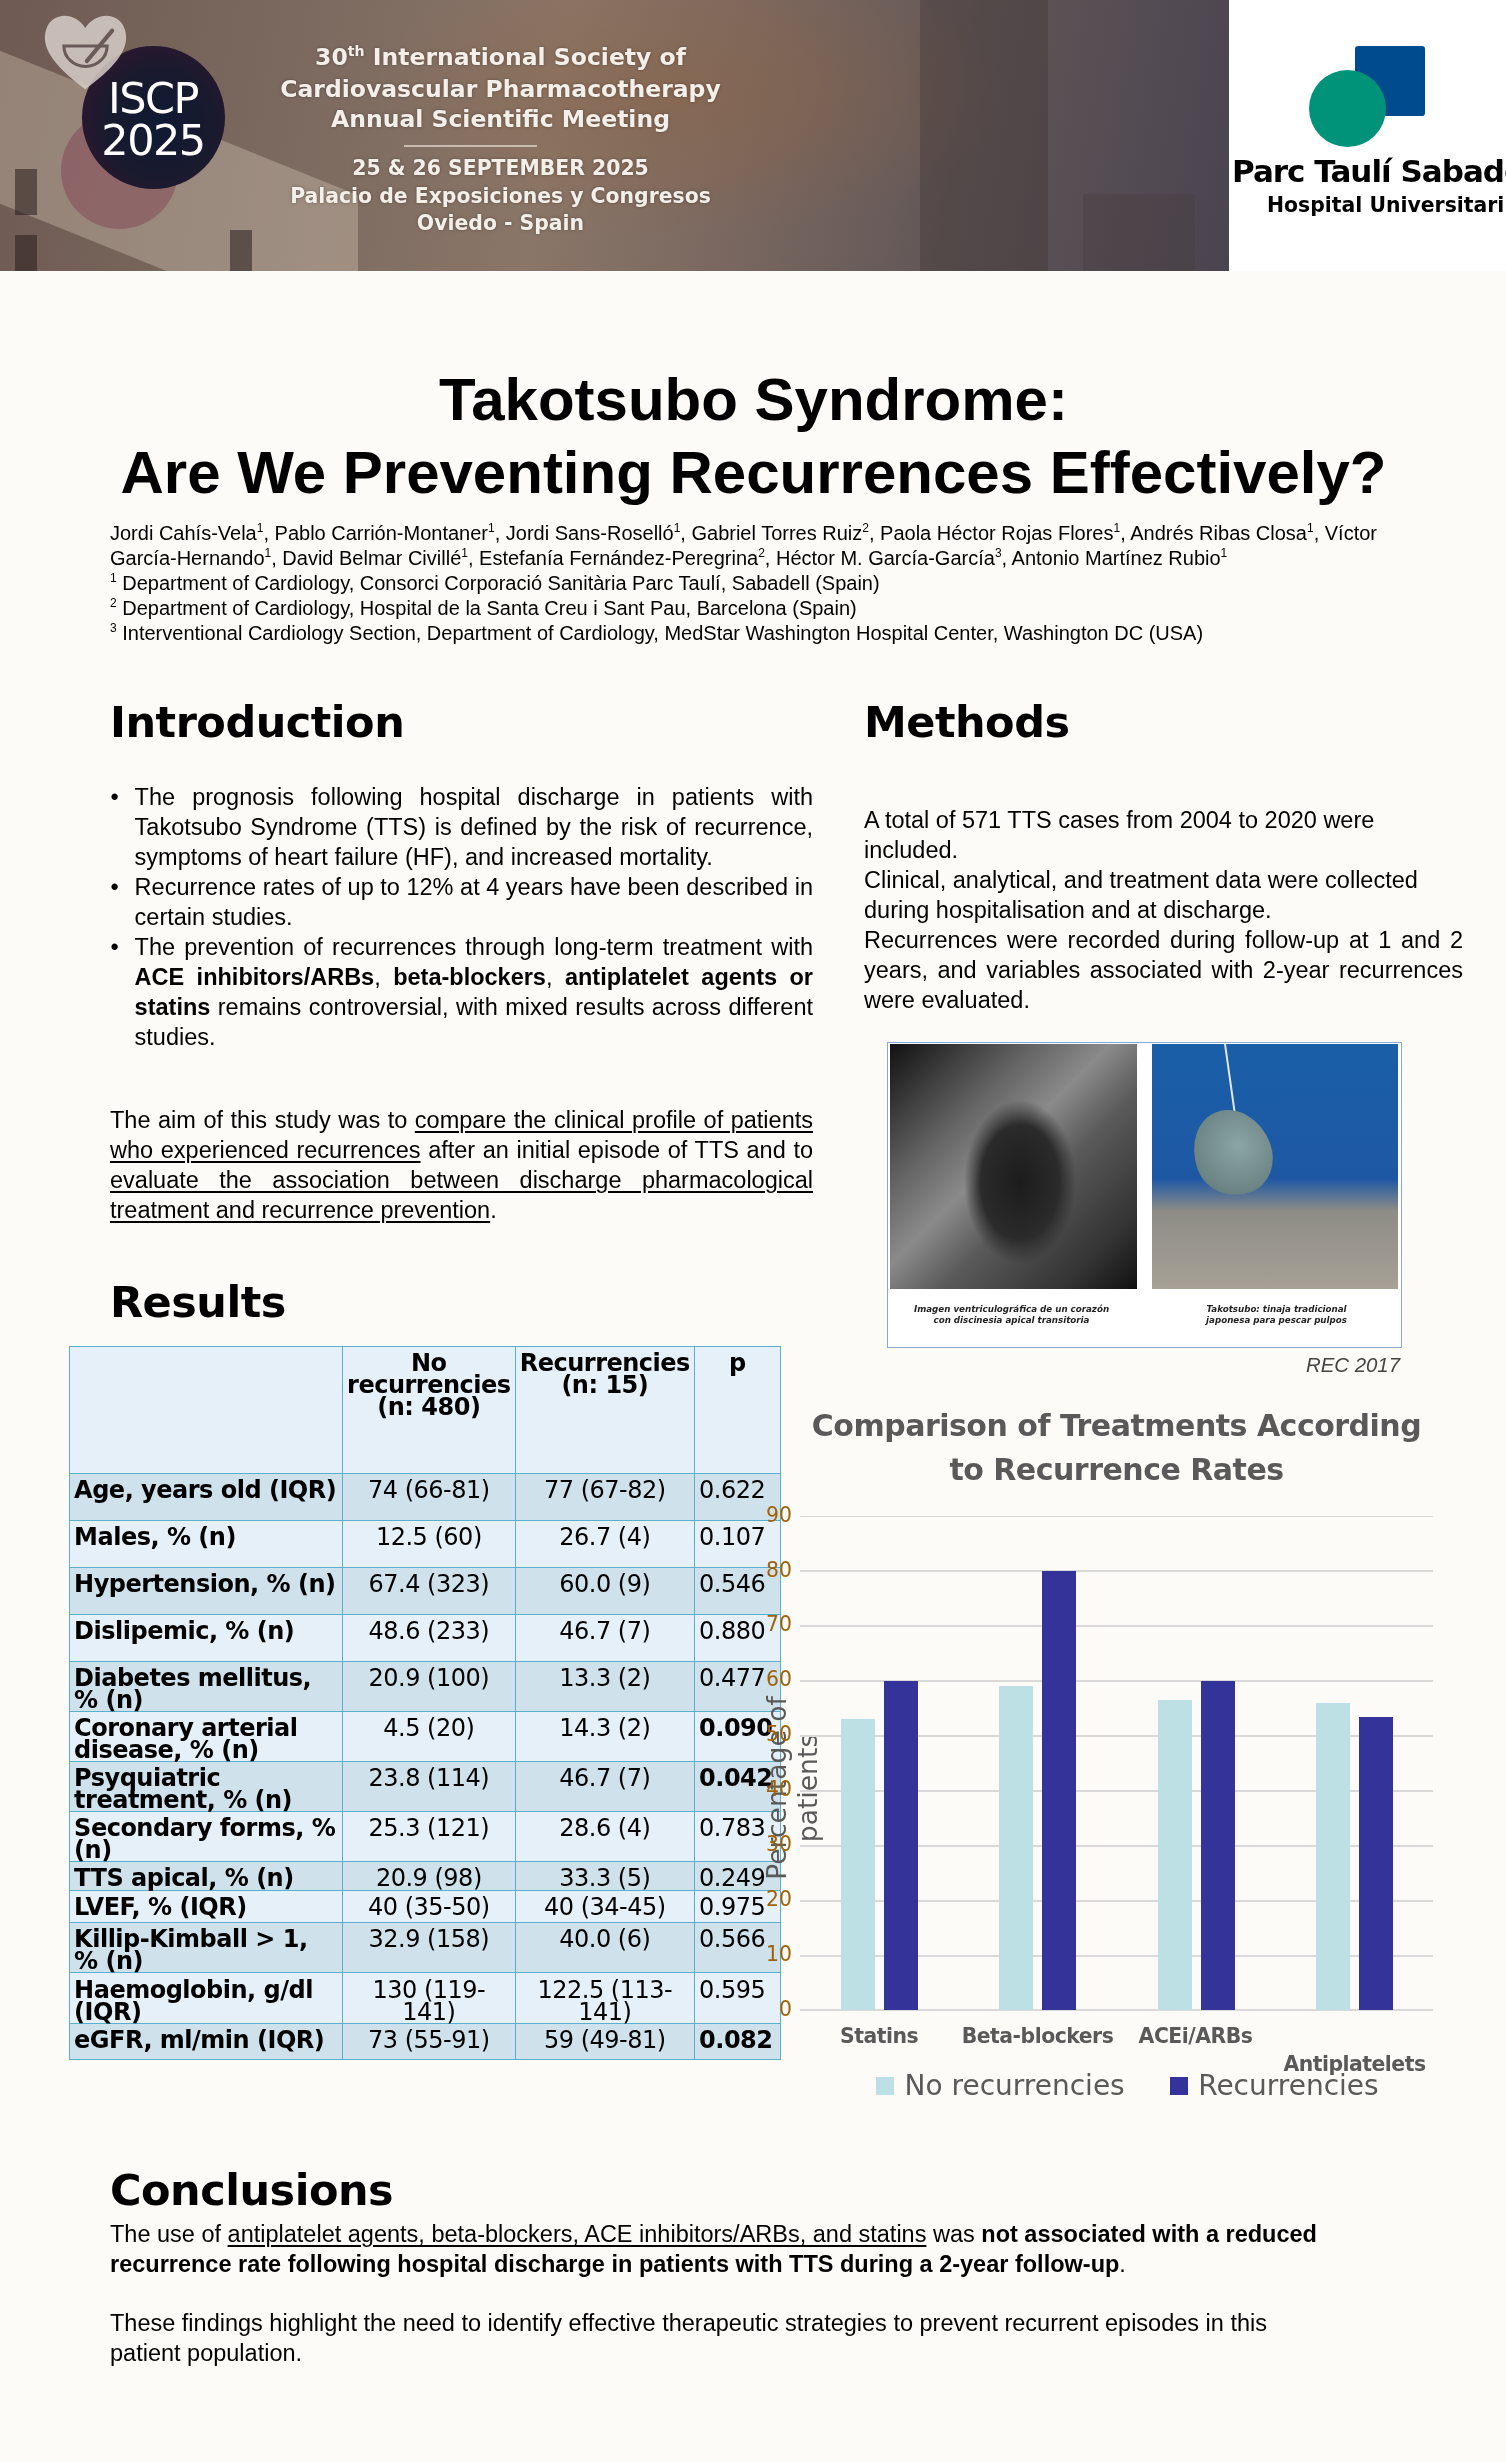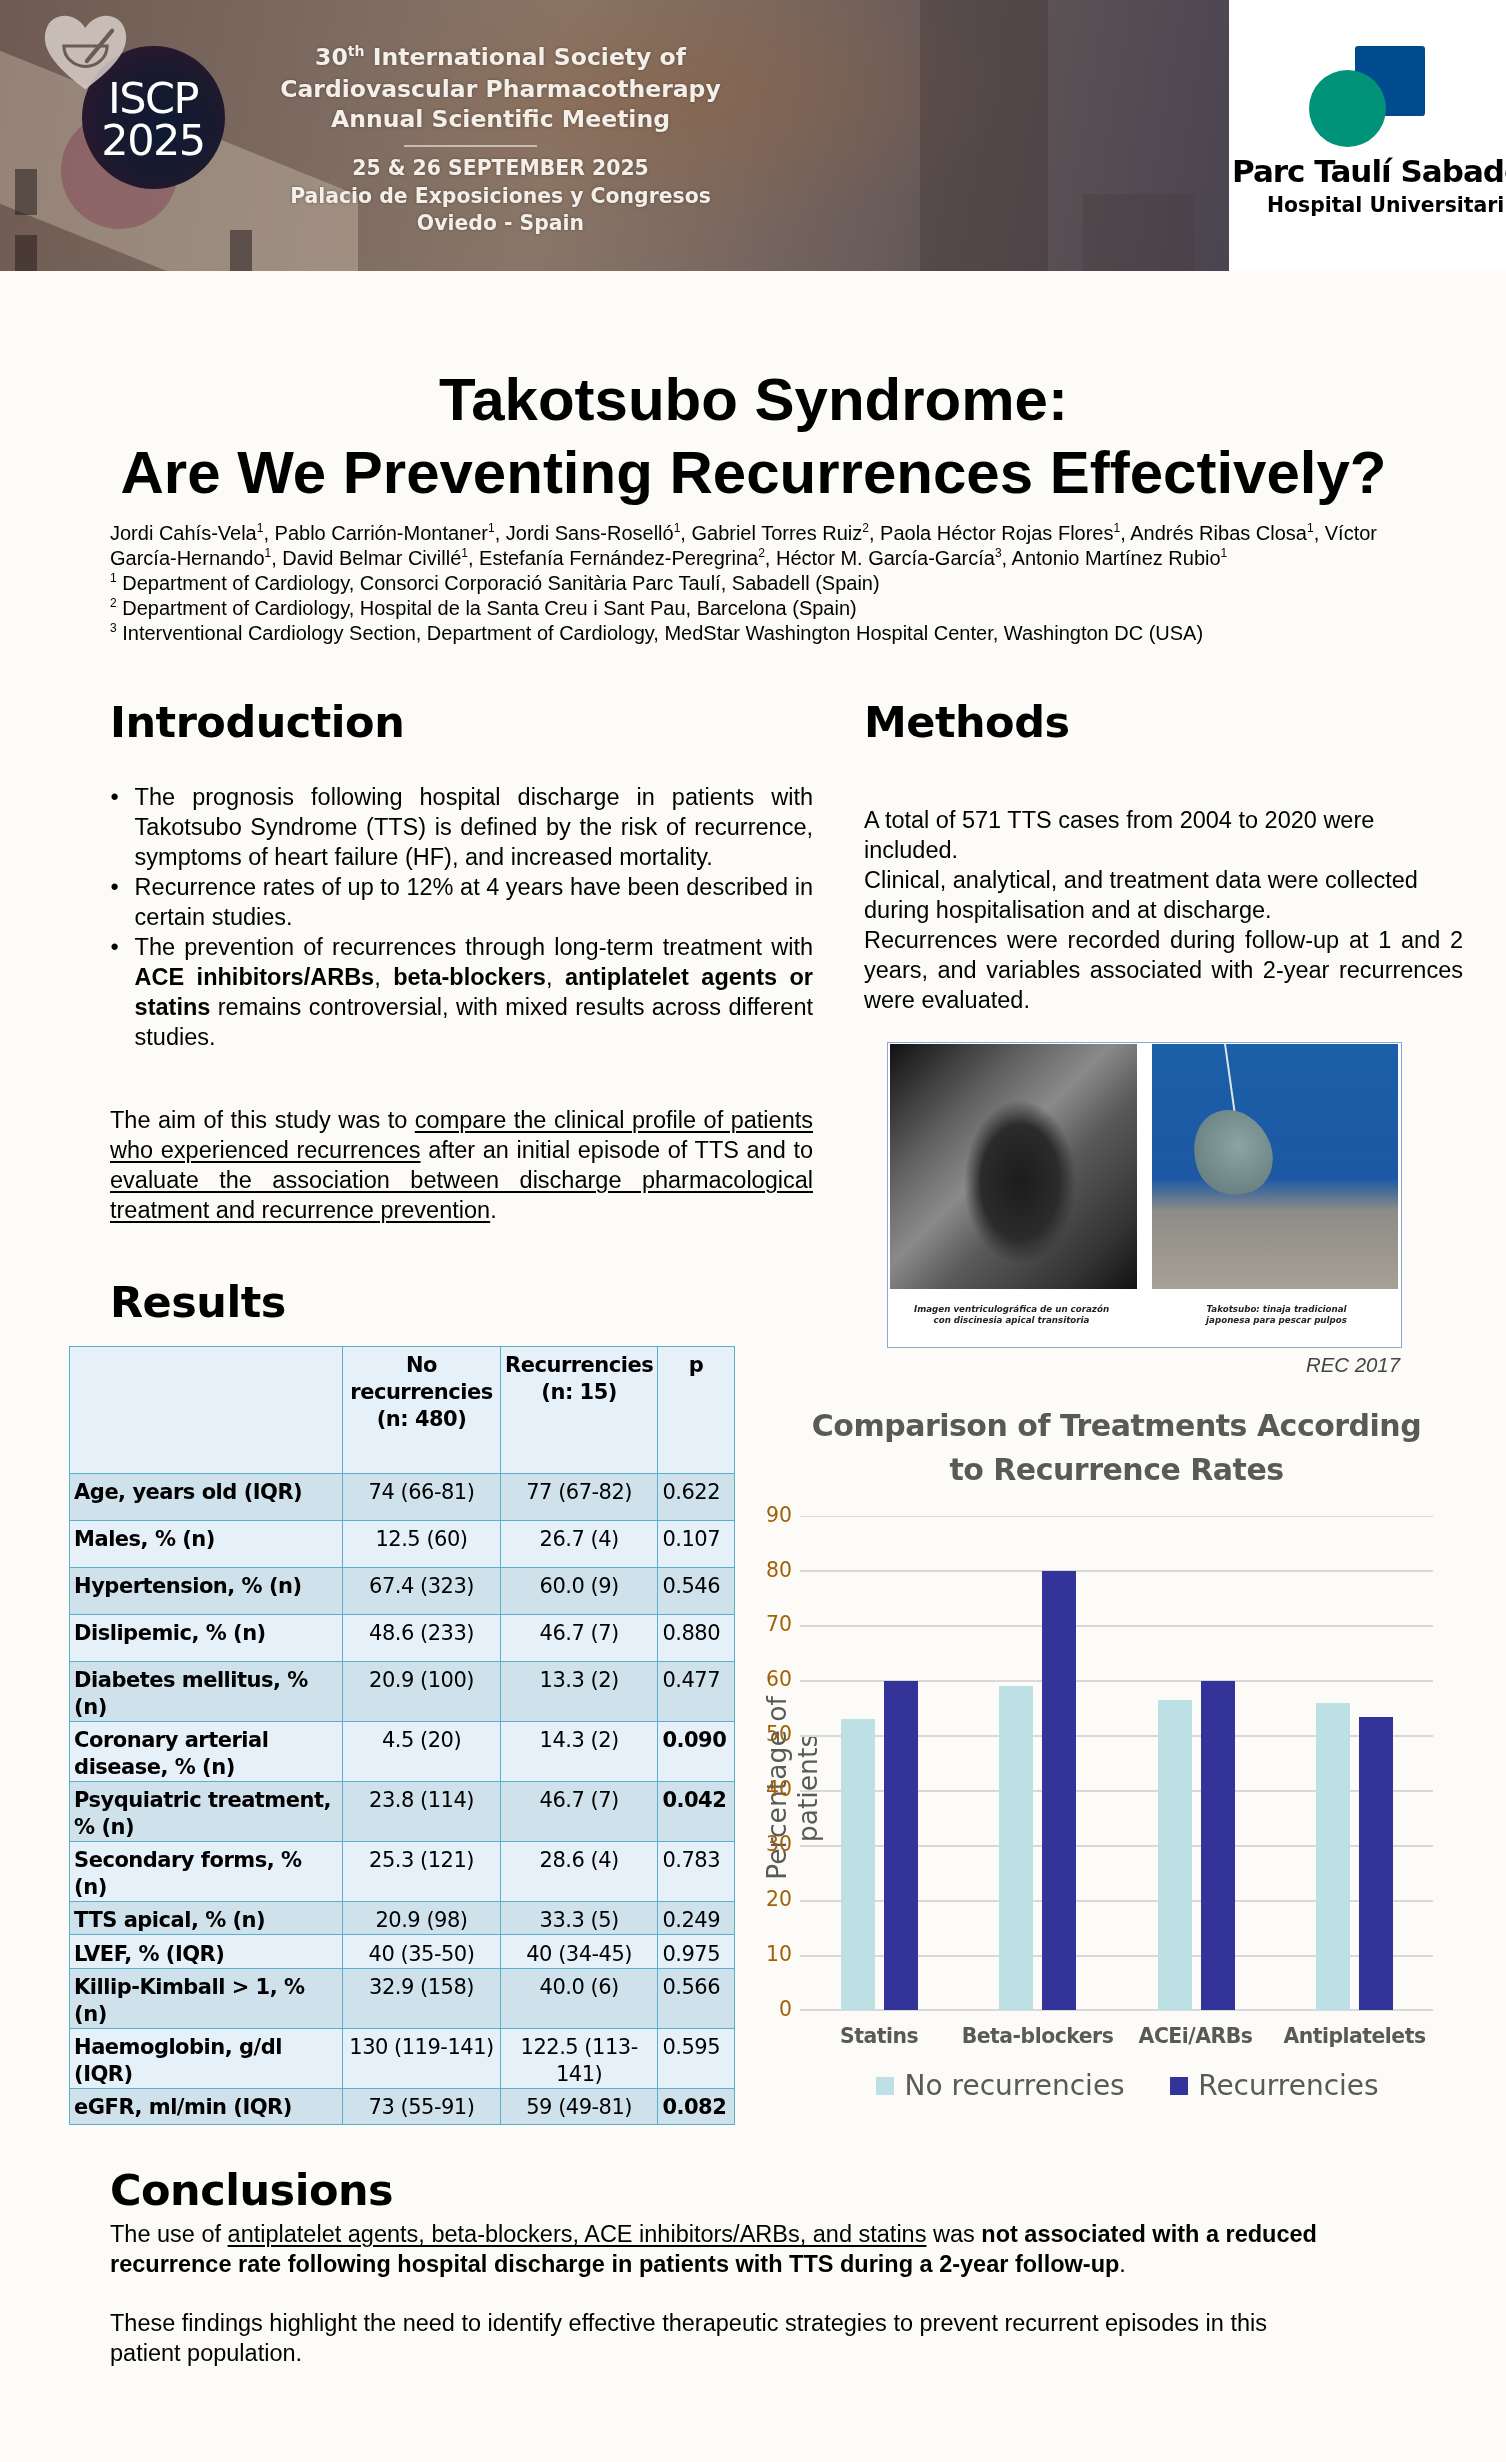--- a/index.html
+++ b/index.html
@@ -54,21 +54,21 @@
   #img-right { left:1152px; top:1044px; width:246px; height:245px;
      background:linear-gradient(180deg, #1a5fa8 0%, #1e58a5 55%, #8d8c86 68%, #a7a196 100%); }
   #pot { left:1194px; top:1109px; width:77px; height:87px; border-radius:48% 52% 45% 55% / 55% 55% 45% 45%;
      background:radial-gradient(ellipse at 60% 45%, #8aa5a3, #5e7476); transform:rotate(-20deg); }
   #string { left:1224px; top:1044px; width:1.5px; height:77px; background:#dfe6e3; transform:rotate(-8deg); transform-origin:top; }
   .img-cap { font-family:"DejaVu Sans", sans-serif; font-style:italic; font-weight:bold; font-size:8.7px; line-height:10.7px; text-align:center; color:#222; }
   #rec { left:1252px; top:1354px; width:148px; text-align:right; font-size:20.4px; font-style:italic; color:#444; }
 
   
   #tbl { left:69px; top:1346px; border-collapse:collapse; font-family:"DejaVu Sans", sans-serif; }
-  #tbl td, #tbl th { border:1.5px solid #5aafcb; font-size:21px; line-height:27px; vertical-align:top; padding:5.1px 4.1px 0 4.1px; }
+  #tbl td, #tbl th { border:1.5px solid #5aafcb; font-size:24px; line-height:22px; vertical-align:top; padding:5.1px 4.1px 0 4.1px; }
   #tbl th { font-weight:bold; text-align:center; background:#e6f0f8; letter-spacing:-0.5px; }
   #tbl td.lab { font-weight:bold; text-align:left; letter-spacing:-0.5px; }
   #tbl td.val { text-align:center; letter-spacing:-0.5px; }
   #tbl td.pv { text-align:left; padding-right:7.2px; letter-spacing:-0.5px; }
   #tbl td.pv.sig { font-weight:bold; }
   #tbl tr.odd td { background:#cfe2ec; }
   #tbl tr.even td { background:#e6f0f8; }
 
   
   #chart-title { left:787px; top:1404px; width:659px; text-align:center; font-family:"DejaVu Sans", sans-serif; font-weight:bold;
@@ -292,21 +292,21 @@
     <div class="bar" style="background: rgb(51, 51, 153); height: 329px; left: 84px;"></div>
     <div class="xl" style="left: 2.6px;">Statins</div>
     <div class="bar" style="background: rgb(188, 224, 228); height: 324px; left: 199px;"></div>
     <div class="bar" style="background: rgb(51, 51, 153); height: 439px; left: 242px;"></div>
     <div class="xl" style="left: 161px;">Beta-blockers</div>
     <div class="bar" style="background: rgb(188, 224, 228); height: 310px; left: 358px;"></div>
     <div class="bar" style="background: rgb(51, 51, 153); height: 329px; left: 401px;"></div>
     <div class="xl" style="left: 319px;">ACEi/ARBs</div>
     <div class="bar" style="background: rgb(188, 224, 228); height: 307px; left: 516px;"></div>
     <div class="bar" style="background: rgb(51, 51, 153); height: 293px; left: 559px;"></div>
-    <div class="xl" style="left: 478px;">Antiplatelets</div>
+    <div class="xl" style="left: 478px; margin-top: 28px;">Antiplatelets</div>
   </div>
 <div id="legend" class="abs">
   <span class="leg-item">
     <span class="leg-sw" style="background:#bce0e4;"></span>
     <span>No recurrencies</span>
   </span>
   <span class="leg-item">
     <span class="leg-sw" style="background:#333399;"></span>
     <span>Recurrencies</span>
   </span>

